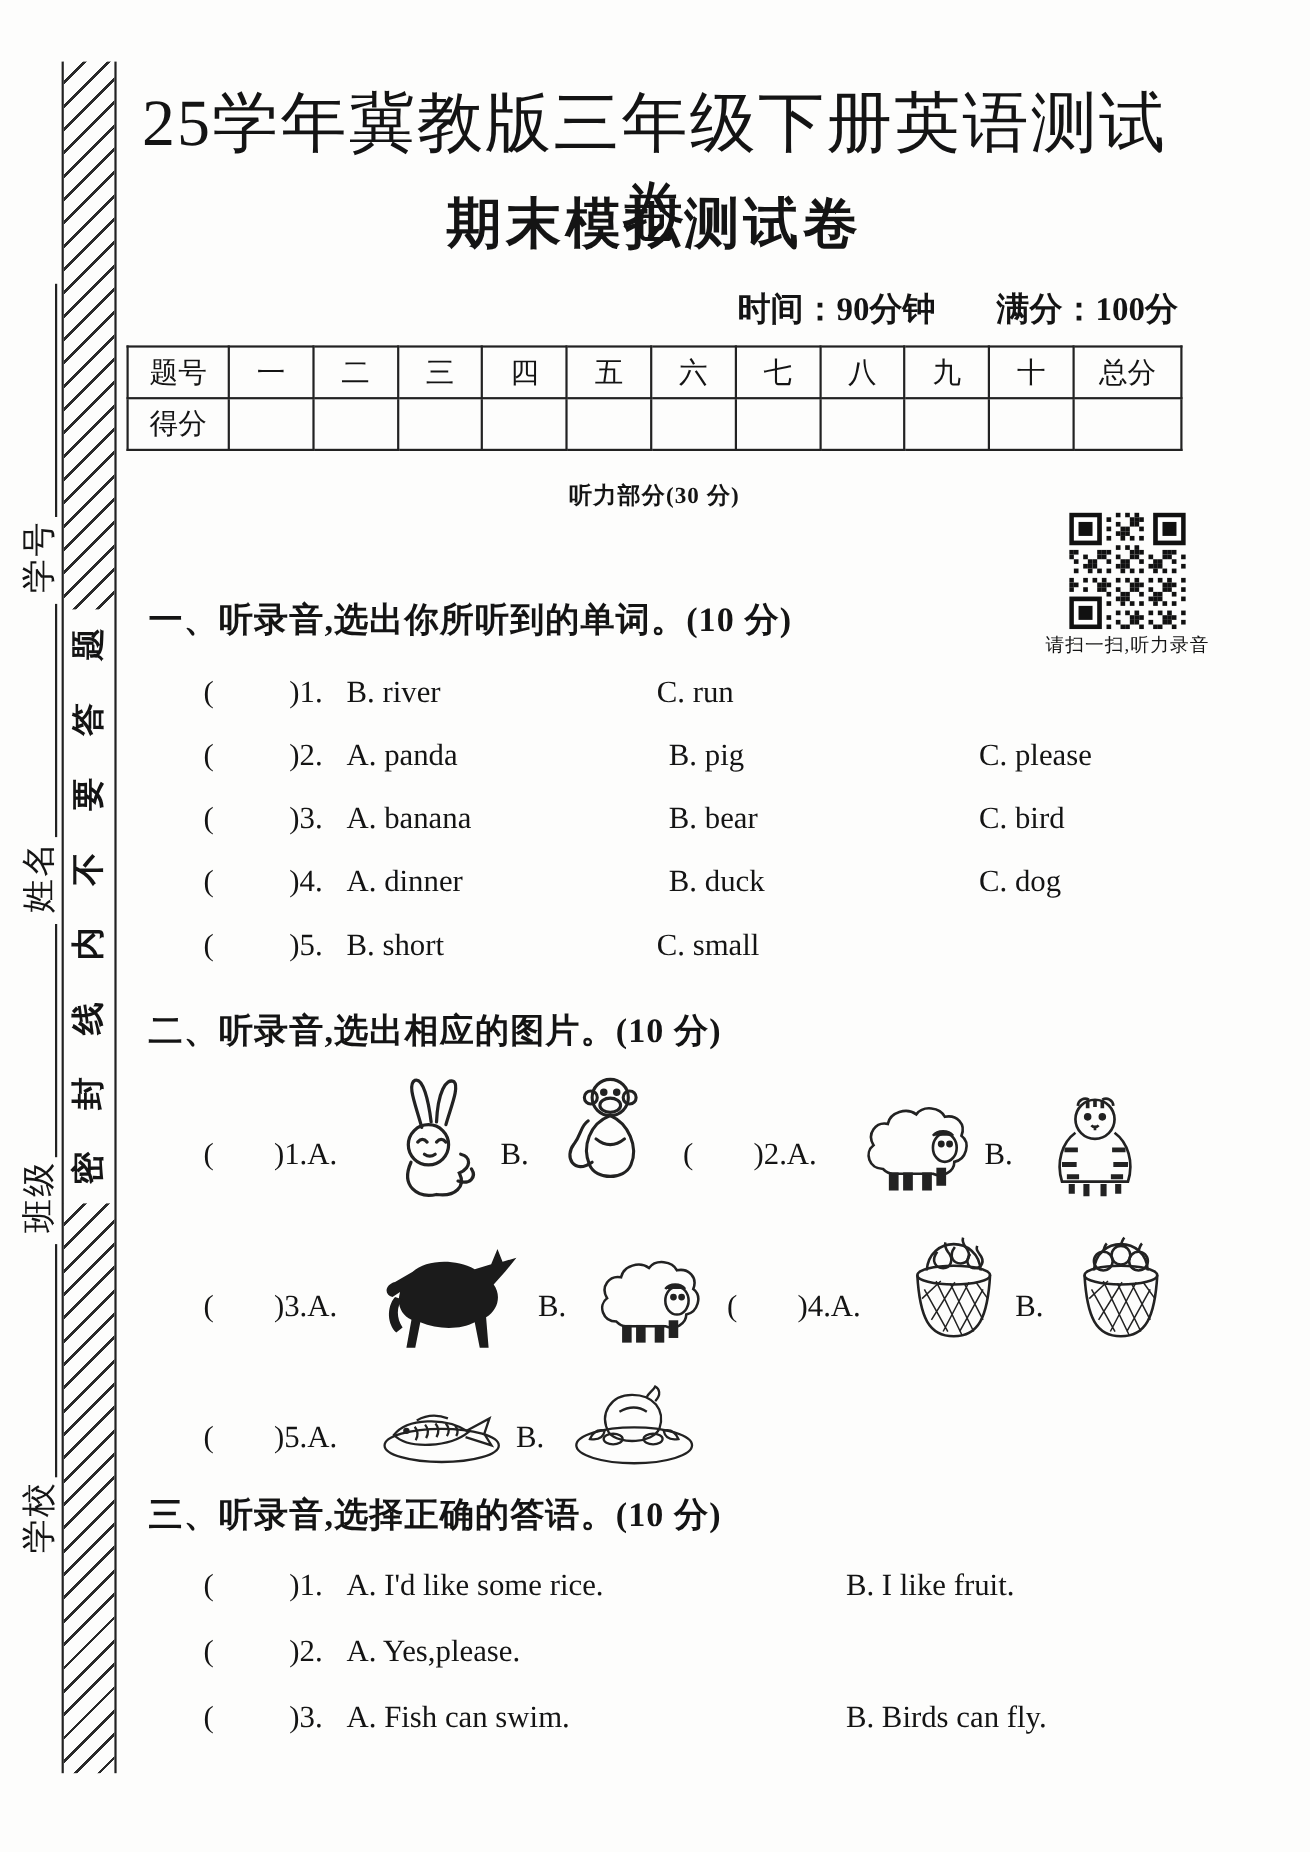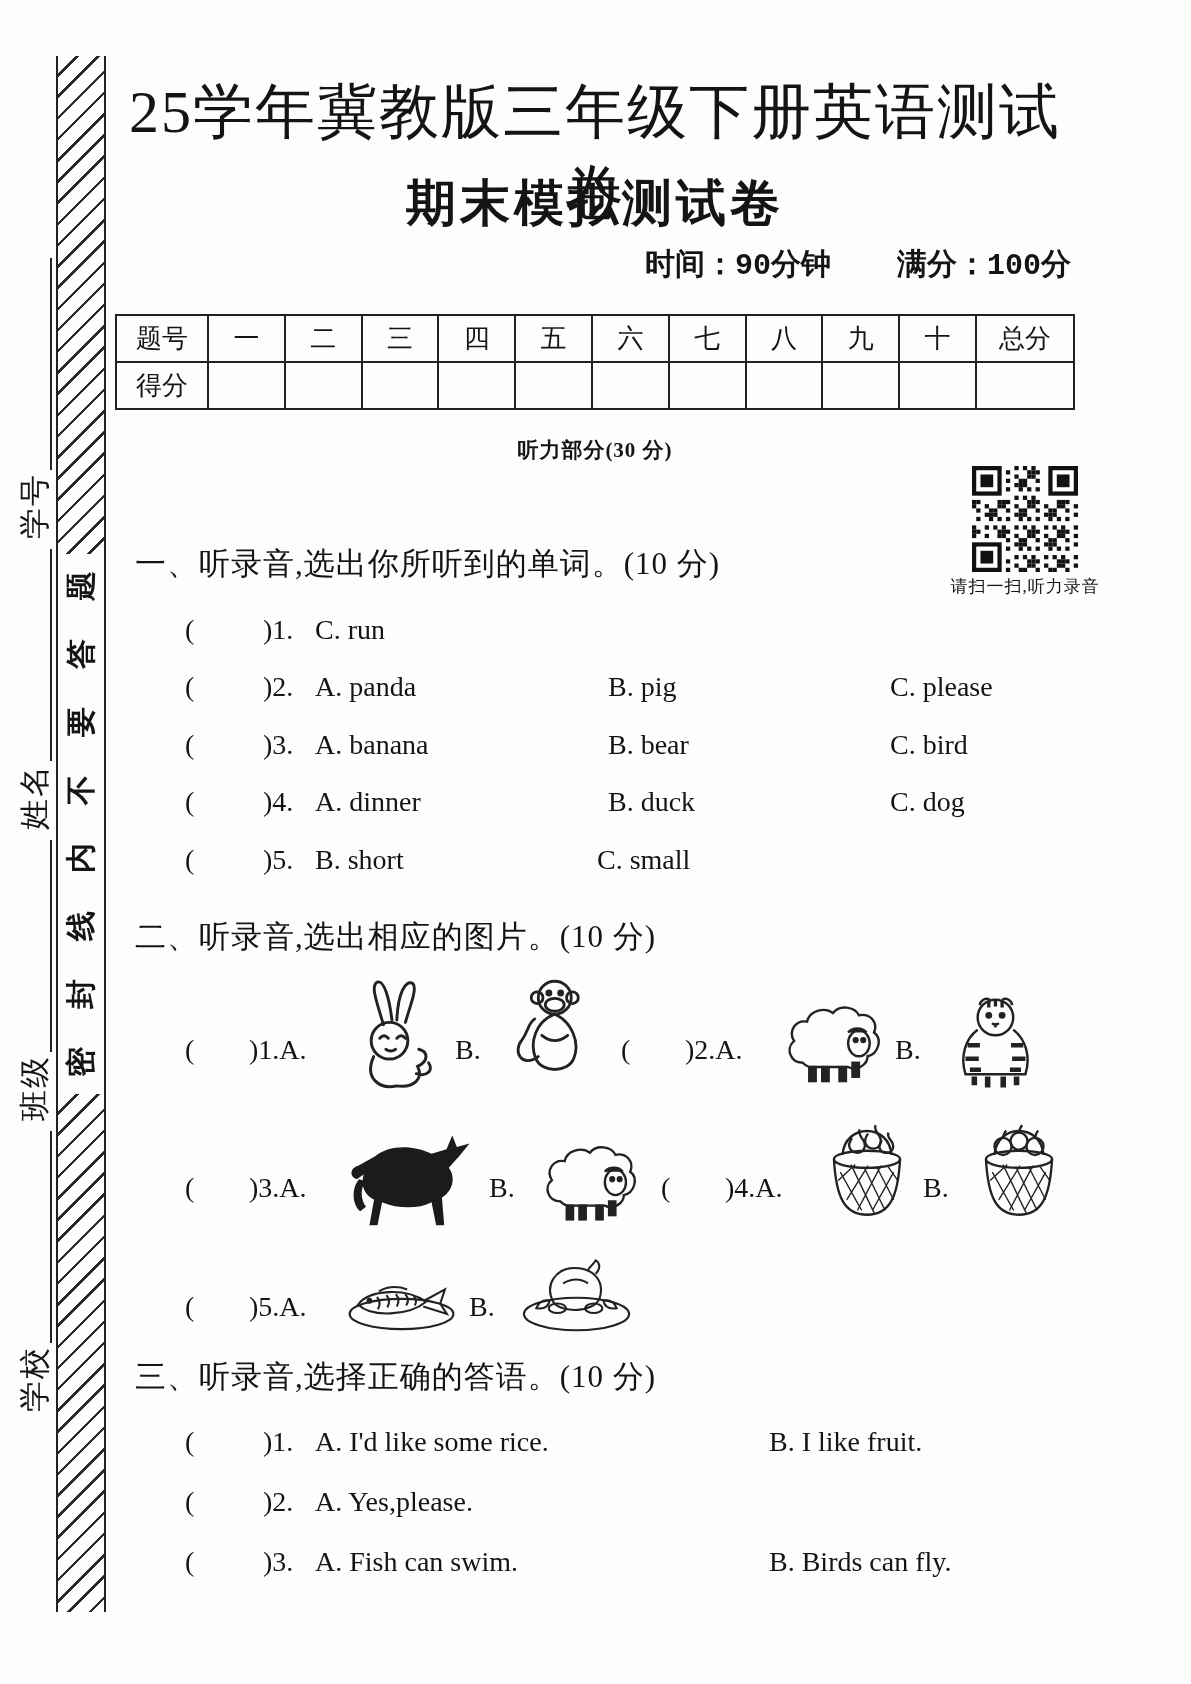--- a/index.html
+++ b/index.html
@@ -22,37 +22,37 @@
   .seal-chars{height:532px;display:flex;flex-direction:column;justify-content:space-between;
               align-items:center;padding:4px 0;}
   .seal-ch{transform:rotate(-90deg);font-size:30px;line-height:56px;font-weight:bold;}
 
   
   .content{position:absolute;left:115px;top:0;width:960px;height:1684px;}
   .title1{position:absolute;top:72px;left:0;width:100%;margin:0;text-align:center;
           font-size:60px;font-weight:400;letter-spacing:2px;}
   .title2{position:absolute;top:170px;left:0;width:100%;margin:0;text-align:center;
           font-size:50px;font-weight:900;letter-spacing:4px;}
-  .meta{position:absolute;top:244px;right:4px;font-size:30px;font-weight:600;font-family:Liberation Mono, monospace;}
+  .meta{position:absolute;top:261px;right:4px;font-size:30px;font-weight:600;}
   .meta-gap{margin-left:48px;}
 
   table.score-table{position:absolute;top:314px;left:0;width:960px;border-collapse:collapse;
           table-layout:fixed;font-size:26px;border-radius:27px;}
   table.score-table td{border:2px solid #222;height:45px;text-align:center;padding:0;}
   td.col-first{width:90px;}
   td.col-last{width:96px;}
 
   .sec-title{position:absolute;top:436px;left:0;width:100%;text-align:center;
              font-size:21px;font-weight:bold;letter-spacing:1px;}
 
   .qr-wrap{position:absolute;top:466px;left:820px;width:180px;text-align:center;}
   .qr-wrap svg{display:block;margin:0 auto;}
   .qr-caption{font-size:17px;margin-top:3px;font-weight:normal;letter-spacing:1px;white-space:nowrap;}
 
-  .p-heading{position:absolute;left:20px;font-size:31px;font-weight:normal;letter-spacing:1px;}
+  .p-heading{position:absolute;left:20px;font-size:31px;font-weight:bold;letter-spacing:1px;}
   .p1h{top:543px;} .p2h{top:916px;} .p3h{top:1356px;}
 
   .p1-rows{position:absolute;top:601px;left:70px;width:890px;font-size:28px;}
   .p1-row{display:flex;height:57.5px;align-items:center;}
   .paren{flex:none;width:78px;}
   .qnum{flex:none;width:52px;}
   .p1-row .optA{flex:none;width:293px;}
   .p1-row .optB{flex:none;width:282px;}
   .p1-row .optC{flex:1;}
 
@@ -321,20 +321,21 @@
           <rect x="8.4" y="84" width="12.600000000000001" height="12.600000000000001" fill="#111"></rect>
         </svg>
       <div class="qr-caption">请扫一扫,听力录音</div>
     </div>
 
     <div class="p-heading p1h">一、听录音,选出你所听到的单词。(10 分)</div>
     <div class="p1-rows">
       <div class="p1-row">
         <span class="paren">(</span>
         <span class="qnum">)1.</span>
+        <span class="optB">B. river</span>
         <span class="optC">C. run</span>
       </div>
       <div class="p1-row">
         <span class="paren">(</span>
         <span class="qnum">)2.</span>
         <span class="optA">A. panda</span>
         <span class="optB">B. pig</span>
         <span class="optC">C. please</span>
       </div>
       <div class="p1-row">

